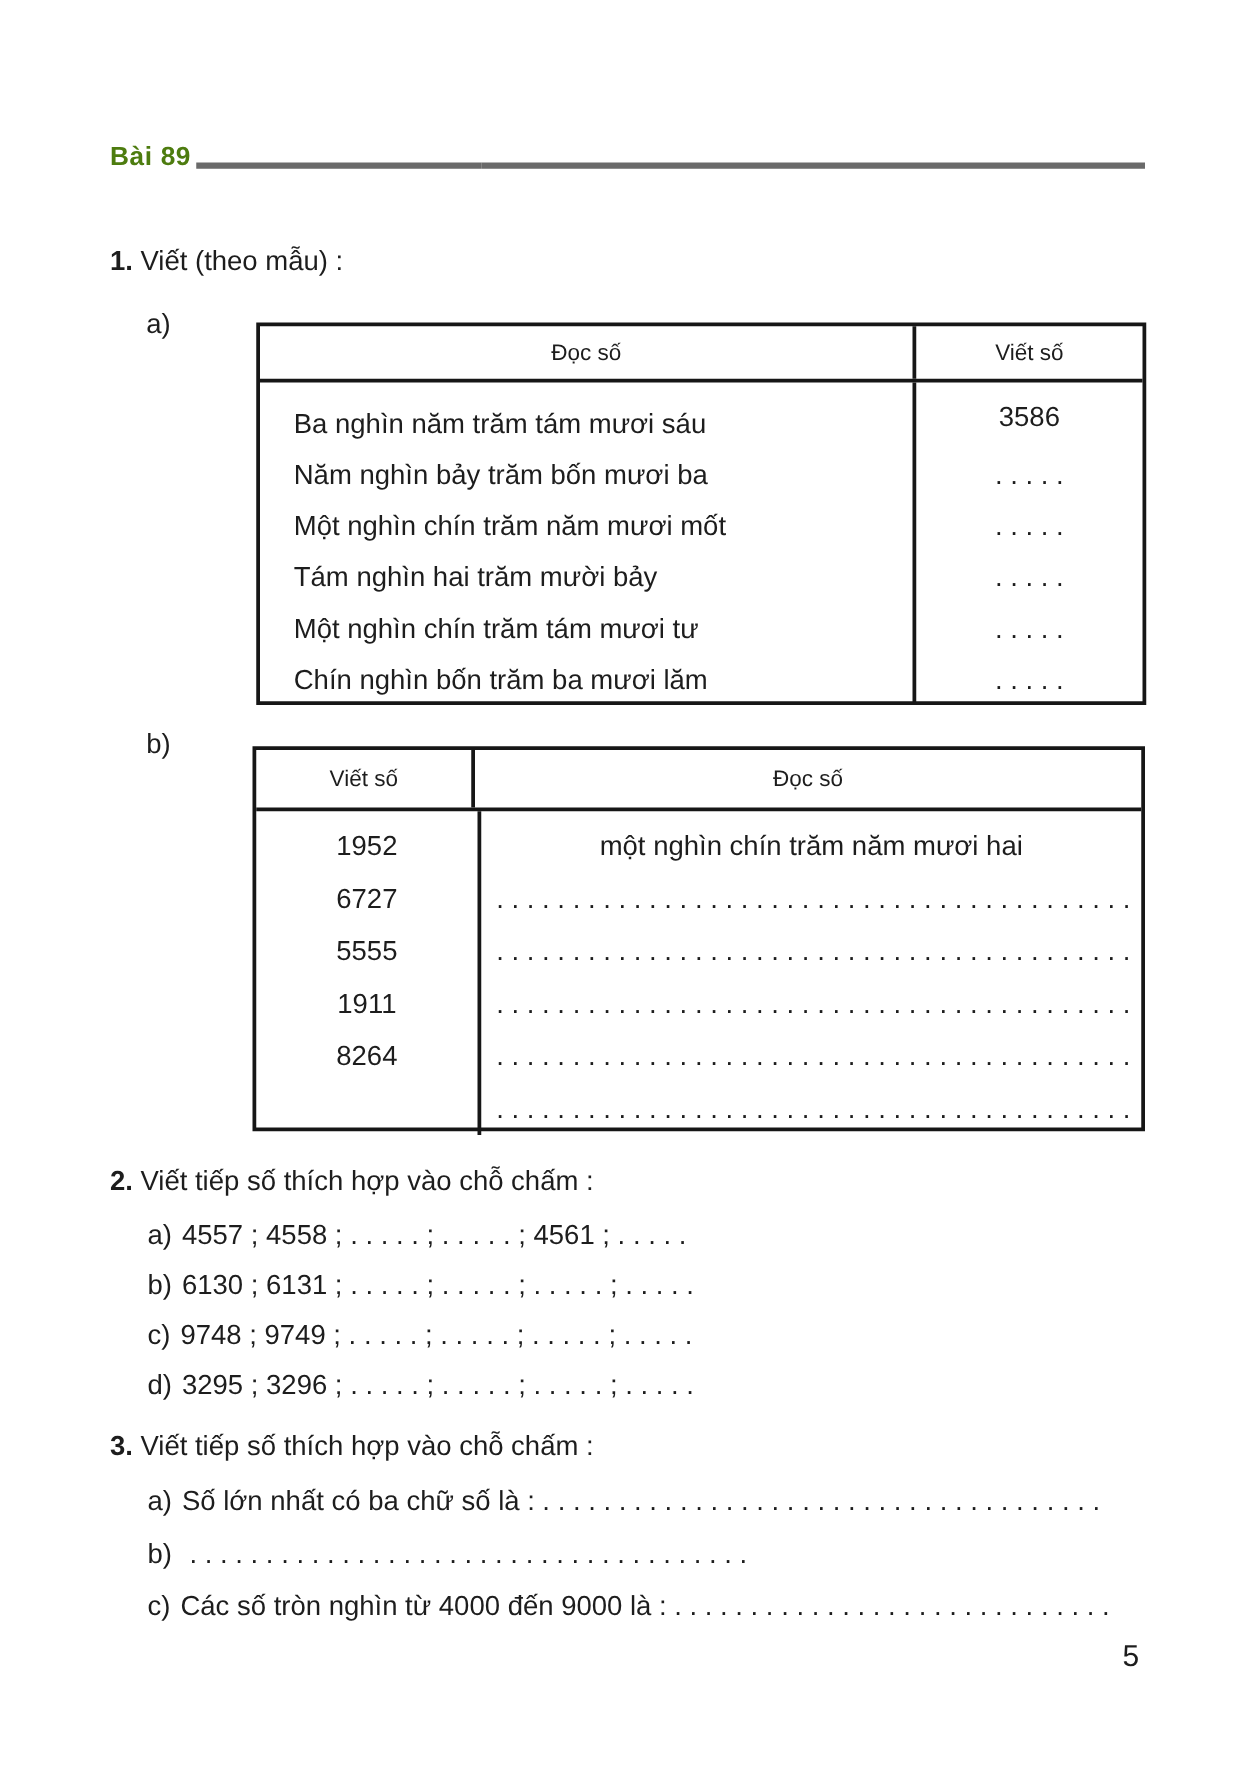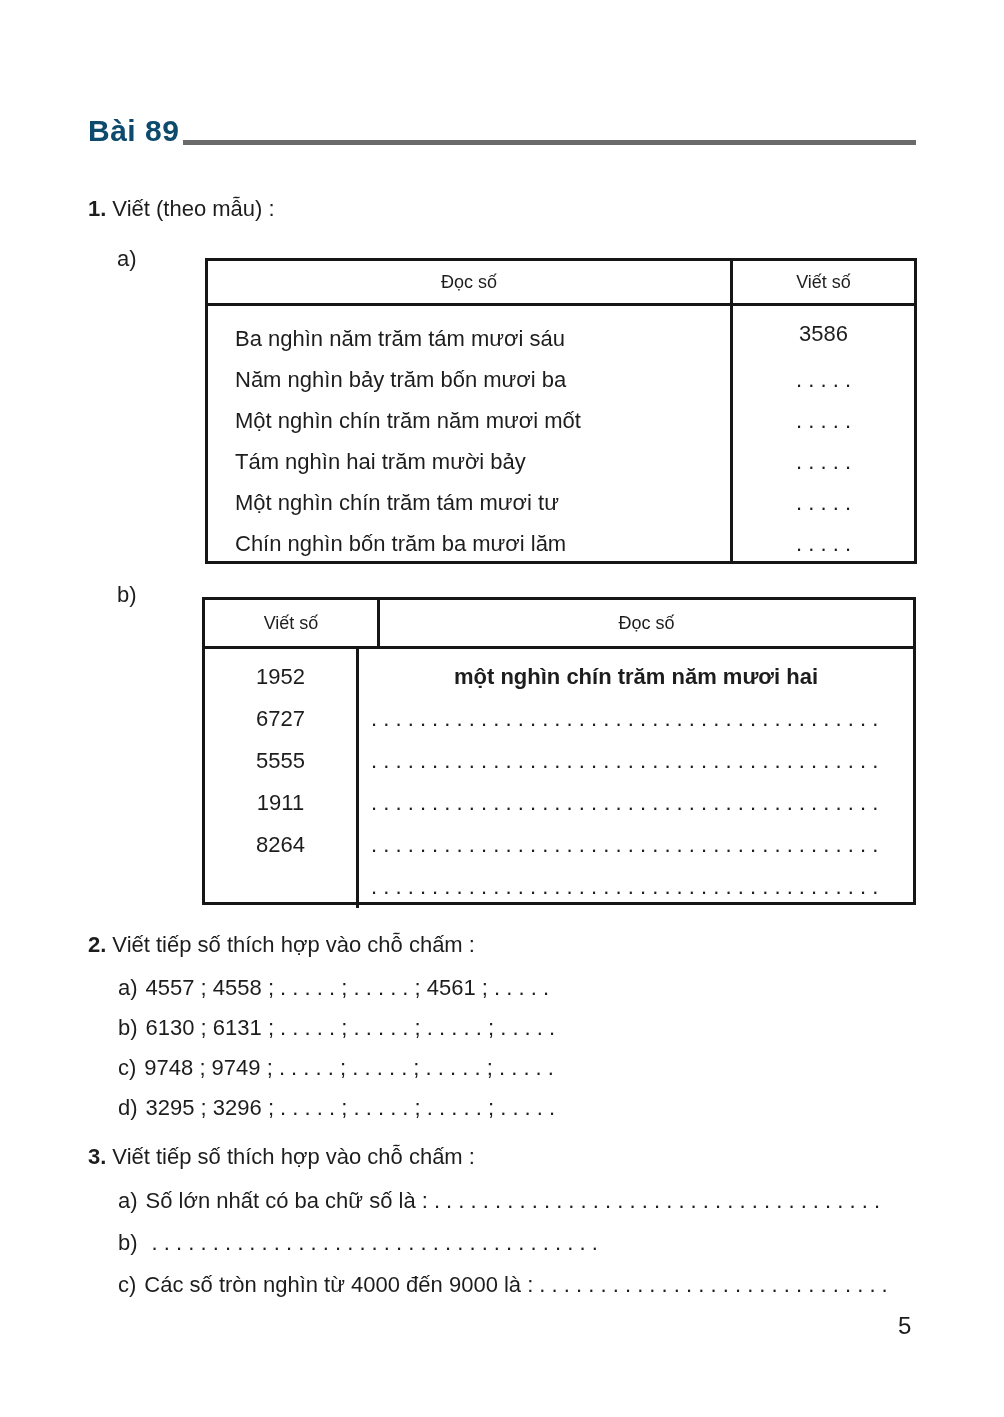--- a/index.html
+++ b/index.html
@@ -4,21 +4,21 @@
 <style>
   * { margin:0; padding:0; box-sizing:border-box; }
   html,body { background:#ffffff; }
   .page {
     position:relative; width:1004px; height:1417px; background:#ffffff;
     font-family:"Liberation Sans", sans-serif; color:#1d1d1d; overflow:hidden;
   }
   
   .header { position:absolute; top:114px; left:88px; width:828px;
             display:flex; align-items:flex-end; }
-  .lesson-no { font-size:30px; font-weight:bold; color:#0c4a6e; letter-spacing:.5px; white-space:nowrap; }
+  .lesson-no { font-size:21px; font-weight:bold; color:#4d7c0f; letter-spacing:.5px; white-space:nowrap; }
   .rule { height:5px; background:#6a6a6a; margin-bottom:3px; }
   .rule-left { width:228px; margin-left:4px; }
   .rule-right { flex:1; margin-right:0; }
   .lesson-title { font-size:31px; font-weight:bold; color:#181818; letter-spacing:1px; white-space:nowrap; }
   
   .prompt { position:absolute; left:88px; font-size:22px; }
   .prompt b { font-weight:bold; margin-right:6px; }
   .part-label { position:absolute; left:117px; font-size:22px; }
   
   .tbl { position:absolute; border:3px solid #161616; background:#fff; }
@@ -31,26 +31,26 @@
   #table-a .hcell.c2 { width:181px; line-height:42px; height:42px; }
   #table-a .bcol1 { flex:1; border-right:3px solid #161616; padding:12px 0 0 27px;text-align:right; }
   #table-a .bcol2 { width:181px; padding-top:12px; text-align:center; }
   #table-a .ln { height:41px; display:flex; align-items:center; font-size:22px; }
   #table-a .bcol2 .ln { justify-content:center; }
   #table-a .bcol2 .ln.first { align-items:flex-start; padding-top:3px; }
   
   #table-b { top:597px; left:202px; width:714px; height:308px; }
   #table-b .hcell.c1 { width:175px; border-right:3px solid #161616; line-height:46px; height:46px; }
   #table-b .hcell.c2 { flex:1; line-height:46px; height:46px; }
-  #table-b .bcol1 { width:154px; border-right:3px solid #161616; padding-top:7px; text-align:center; }
+  #table-b .bcol1 { width:180px; border-right:3px solid #161616; padding-top:7px; text-align:center; }
   #table-b .bcol2 { flex:1; padding-top:7px; overflow:hidden; }
   #table-b .ln { height:42px; display:flex; align-items:center; font-size:22px; white-space:nowrap; }
   #table-b .bcol1 .ln { justify-content:center; }
   #table-b .bcol2 .ln { padding-left:12px; }
-  #table-b .bcol2 .ln.centered { justify-content:center; padding-left:0;font-weight:bold; }
+  #table-b .bcol2 .ln.centered { justify-content:center; padding-left:0; }
   
   .items { position:absolute; left:118px; width:796px; overflow:hidden; }
   .item { height:40px; display:flex; align-items:center; font-size:22px; white-space:nowrap; overflow:hidden; }
   .item .lbl { margin-right:8px; }
   .item .dots { margin-left:6px; }
   #ex2-items { top:968px; }
   #ex3-items { top:1180px; }
   #ex3-items .item { height:42px; }
   .page-num { position:absolute; top:1312px; left:898px; font-size:24px; }
 </style>

